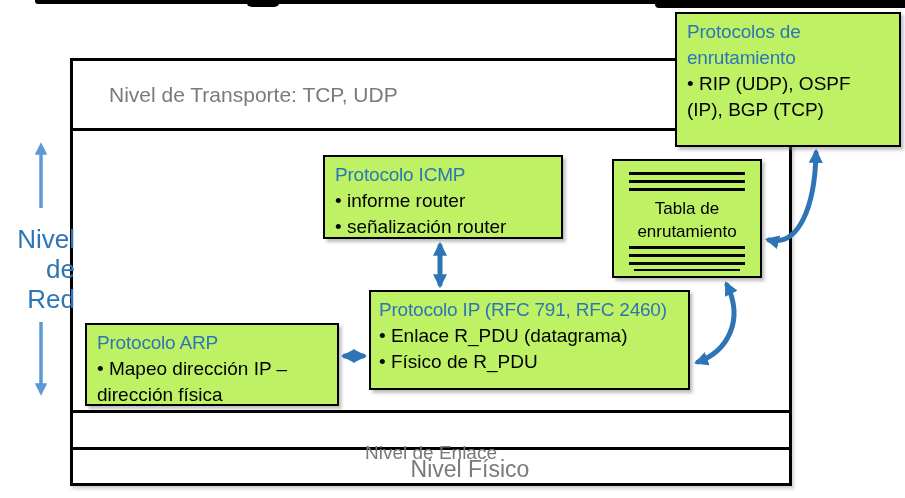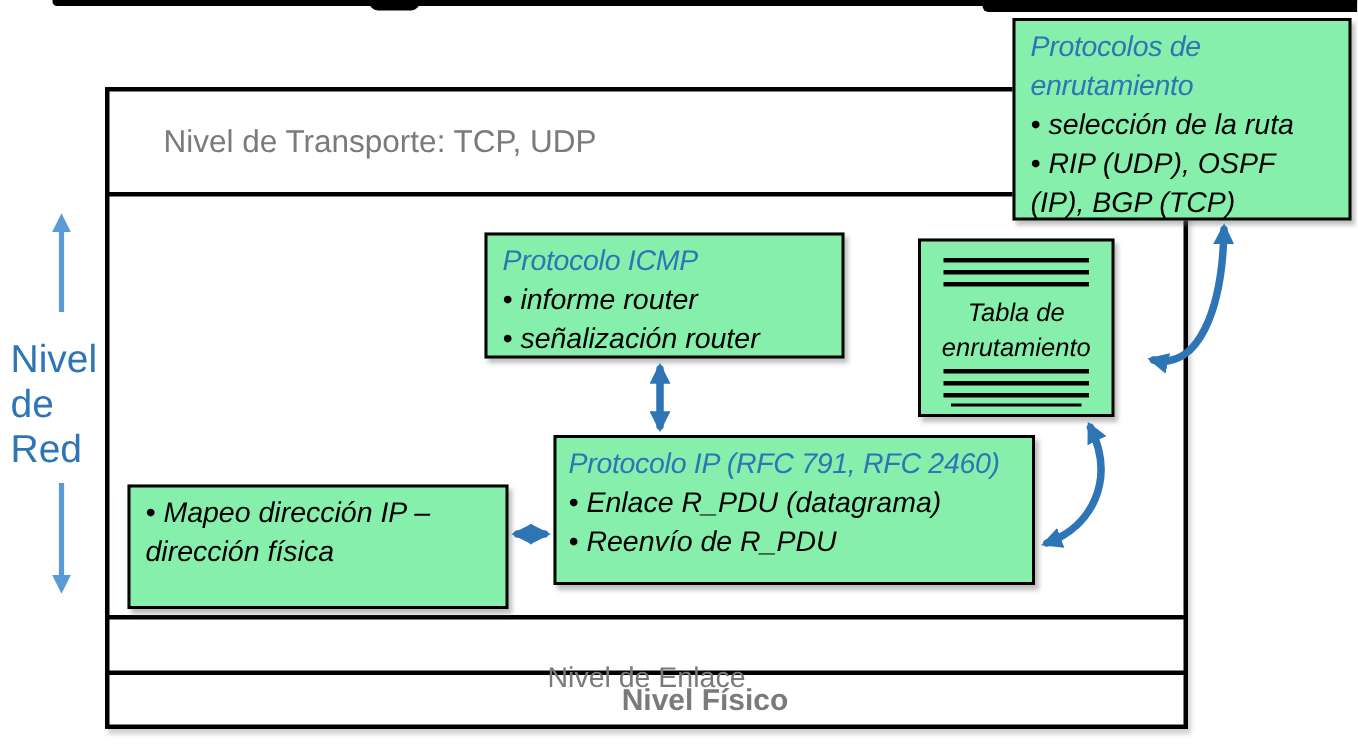--- a/index.html
+++ b/index.html
@@ -21,44 +21,44 @@
     box-shadow: 2px 3px 3px rgba(120,120,120,.35);
   }
   .divider { position:absolute; left:70px; width:722px; height:3px; background:#000; z-index:2; }
   #div-transport { top:128px; }
   #div-link { top:410px; }
   #div-phys { top:447px; }
 
   .graylabel { position:absolute; color:var(--gray,#7a7a7a); z-index:2; }
   #transport-label { left:93px; top:83px; font-size:21px;margin-left:16px; }
   #link-label { left:70px; width:722px; top:442px; text-align:center; font-size:19px; }
-  #phys-label { left:70px; width:800px; top:456px; text-align:center; font-size:20px;font-weight:bold; }
+  #phys-label { left:70px; width:800px; top:456px; text-align:center; font-size:23px; }
 
   
   #side-label {
-    position:absolute; left:7px; top:224px; width:68px; text-align:left;
+    position:absolute; left:7px; top:224px; width:68px; text-align:right;
     font-size:26px; line-height:30px; color:var(--blue,#2E75B6); z-index:2;
   }
 
   
   .box {
-    position:absolute; background:#86efac; border:2.5px solid #000;
+    position:absolute; background:#bef264; border:2.5px solid #000;
     box-shadow: 2.5px 3px 3px rgba(110,110,110,.45);
-    padding:5px 10px; font-size:19px; line-height:26px; z-index:3;font-style:italic;
+    padding:5px 10px; font-size:19px; line-height:26px; z-index:3;
   }
   .box .title { color:var(--blue,#2E75B6); letter-spacing:-0.2px; }
   .nowrap { white-space:nowrap; }
   .bullet::before { content:"• "; }
 
   #box-icmp    { left:323px; top:155px; width:240px; height:84px; }
   #box-routing { left:675px; top:12px;  width:226px; height:135px; }
   #box-ip      { left:369px; top:290px; width:321px; height:100px; padding:5px 8px; }
   #box-arp     { left:85px;  top:323px; width:254px; height:83px; }
 
-  #box-table   { left:612px; top:159px; width:131px; height:119px; padding:0; }
+  #box-table   { left:612px; top:159px; width:150px; height:119px; padding:0; }
   .tline { position:absolute; left:15px; right:15px; height:2.5px; background:#000; }
   #box-table .t1 { top:11px; } #box-table .t2 { top:19px; } #box-table .t3 { top:27px; }
   #box-table .b1 { top:85px; } #box-table .b2 { top:93px; } #box-table .b3 { top:101px; }
   #box-table .b4 { top:108px; left:20px; right:20px; height:2px; }
   #table-label {
     position:absolute; top:36px; left:0; right:0; text-align:center;
     font-size:17px; line-height:23px; color:#000;
   }
 
   
@@ -93,42 +93,42 @@
   </div>
 
   <div class="box" id="box-icmp">
     <div class="title nowrap">Protocolo ICMP</div>
     <div class="bullet">informe router</div>
     <div class="bullet">señalización router</div>
   </div>
 
   <div class="box" id="box-routing">
     <div class="title">Protocolos de enrutamiento</div>
-    <div class="bullet">selección de la ruta</div>
     <div class="bullet">RIP (UDP), OSPF (IP), BGP (TCP)</div>
   </div>
 
   <div class="box" id="box-table">
     <div class="tline t1"></div>
     <div class="tline t2"></div>
     <div class="tline t3"></div>
     <div id="table-label">Tabla de enrutamiento</div>
     <div class="tline b1"></div>
     <div class="tline b2"></div>
     <div class="tline b3"></div>
     <div class="tline b4"></div>
   </div>
 
   <div class="box" id="box-ip">
     <div class="title nowrap">Protocolo IP (RFC 791, RFC 2460)</div>
     <div class="bullet">Enlace R_PDU (datagrama)</div>
-    <div class="bullet">Reenvío de R_PDU</div>
+    <div class="bullet">Físico de R_PDU</div>
   </div>
 
   <div class="box" id="box-arp">
+    <div class="title nowrap">Protocolo ARP</div>
     <div class="bullet">Mapeo dirección IP – dirección física</div>
   </div>
 
   <svg id="overlay" viewBox="0 0 905 498">
     <defs>
       <marker id="ab" viewBox="0 0 10 10" refX="7" refY="5" markerWidth="2.8" markerHeight="2.8" orient="auto-start-reverse">
         <path d="M0,0 L10,5 L0,10 z" class="mb"></path>
       </marker>
       <marker id="al" viewBox="0 0 10 10" refX="7" refY="5" markerWidth="3.6" markerHeight="3.6" orient="auto-start-reverse">
         <path d="M0,0 L10,5 L0,10 z" class="ml"></path>

